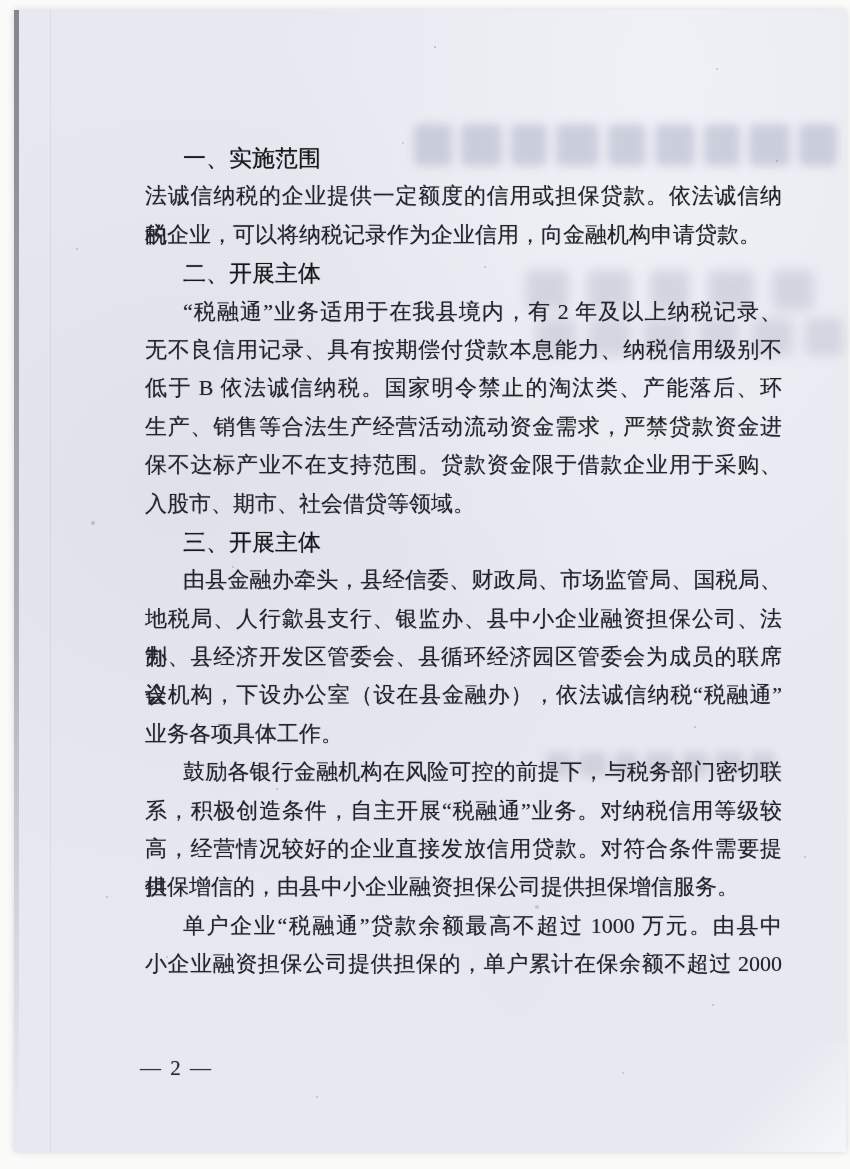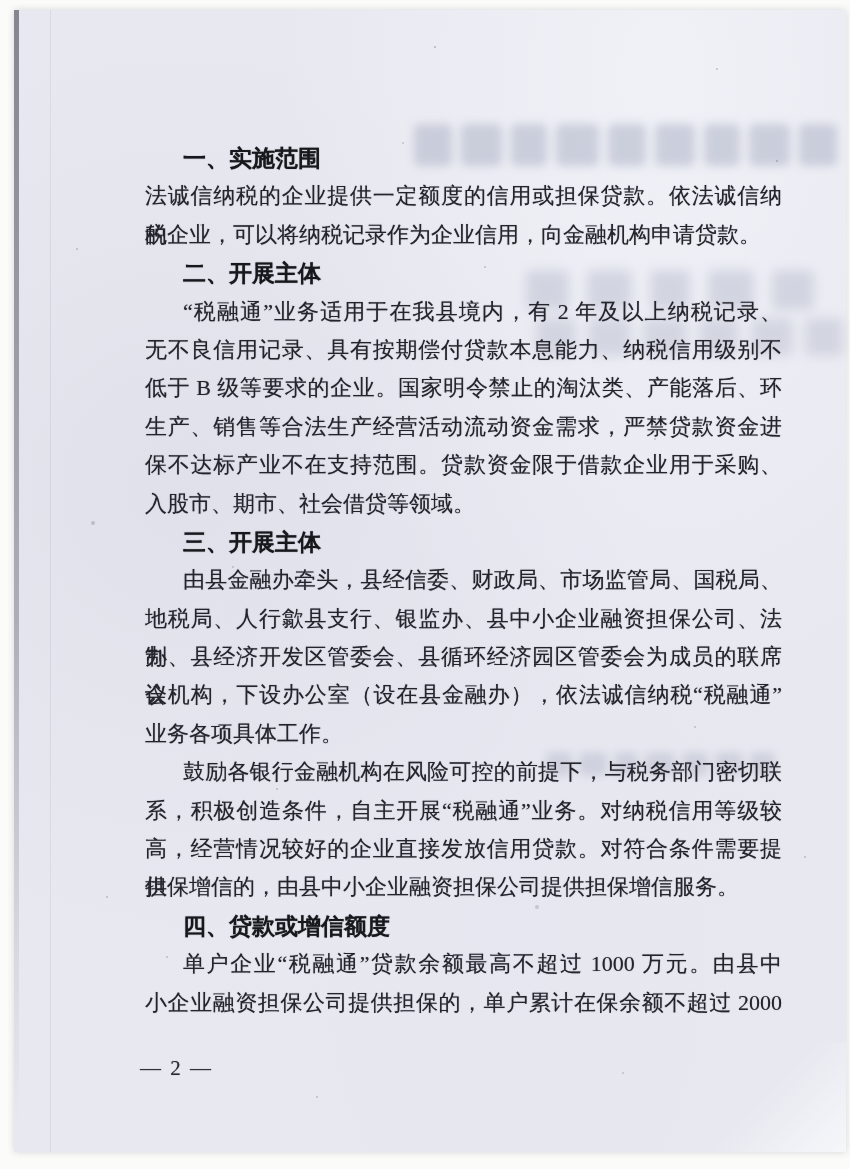--- a/index.html
+++ b/index.html
@@ -29,21 +29,21 @@
   .content{position:absolute;left:131px;top:129px;width:637px;}
   .ln{
     height:38.4px;line-height:38.4px;font-size:22px;color:#24252b;
     font-family:"Liberation Serif",serif;
     text-shadow:0 0 1px rgba(40,40,55,.5);
     white-space:nowrap;
   }
   .ln.j,.ln.f{white-space:normal;text-align:justify;text-align-last:justify;}
   .ln.f,.ln.h{text-indent:38px;}
   .ln.h{
-    font-family:"Liberation Sans",sans-serif;font-weight:700;font-size:23px;color:#17181c;
+    font-family:"Liberation Sans",sans-serif;font-weight:400;font-size:23px;color:#17181c;
     text-shadow:0 0 1px rgba(20,20,30,.65);
   }
   .pagenum{
     position:absolute;left:126px;top:1043px;height:30px;line-height:30px;
     font-family:"Liberation Serif",serif;font-size:21px;color:#2a2b31;letter-spacing:2px;
     text-shadow:0 0 1px rgba(40,40,55,.5);
   }
 
   
   .ghost{position:absolute;display:flex;}
@@ -127,33 +127,32 @@
 
   <div class="noise"></div>
 
   <div class="content">
     <div class="ln h">一、实施范围</div>
     <div class="ln j">法诚信纳税的企业提供一定额度的信用或担保贷款。依法诚信纳税</div>
     <div class="ln e">的企业，可以将纳税记录作为企业信用，向金融机构申请贷款。</div>
     <div class="ln h">二、开展主体</div>
     <div class="ln f">“税融通”业务适用于在我县境内，有 2 年及以上纳税记录、</div>
     <div class="ln j">无不良信用记录、具有按期偿付贷款本息能力、纳税信用级别不</div>
-    <div class="ln j">低于 B 级等要求的企业。国家明令禁止的淘汰类、产能落后、环</div>
+    <div class="ln j">低于 B 依法诚信纳税。国家明令禁止的淘汰类、产能落后、环</div>
     <div class="ln j">生产、销售等合法生产经营活动流动资金需求，严禁贷款资金进</div>
     <div class="ln j">保不达标产业不在支持范围。贷款资金限于借款企业用于采购、</div>
     <div class="ln e">入股市、期市、社会借贷等领域。</div>
     <div class="ln h">三、开展主体</div>
     <div class="ln f">由县金融办牵头，县经信委、财政局、市场监管局、国税局、</div>
     <div class="ln j">地税局、人行歙县支行、银监办、县中小企业融资担保公司、法制</div>
     <div class="ln j">办、县经济开发区管委会、县循环经济园区管委会为成员的联席会</div>
     <div class="ln j">议机构，下设办公室（设在县金融办），依法诚信纳税“税融通”</div>
     <div class="ln e">业务各项具体工作。</div>
     <div class="ln f">鼓励各银行金融机构在风险可控的前提下，与税务部门密切联</div>
     <div class="ln j">系，积极创造条件，自主开展“税融通”业务。对纳税信用等级较</div>
     <div class="ln j">高，经营情况较好的企业直接发放信用贷款。对符合条件需要提供</div>
     <div class="ln e">担保增信的，由县中小企业融资担保公司提供担保增信服务。</div>
-    <div class="ln h">四、贷款或增信额度</div>
     <div class="ln f">单户企业“税融通”贷款余额最高不超过 1000 万元。由县中</div>
     <div class="ln j">小企业融资担保公司提供担保的，单户累计在保余额不超过 2000</div>
   </div>
 
   <div class="pagenum">— 2 —</div>
 </div>
 
 </body></html>

